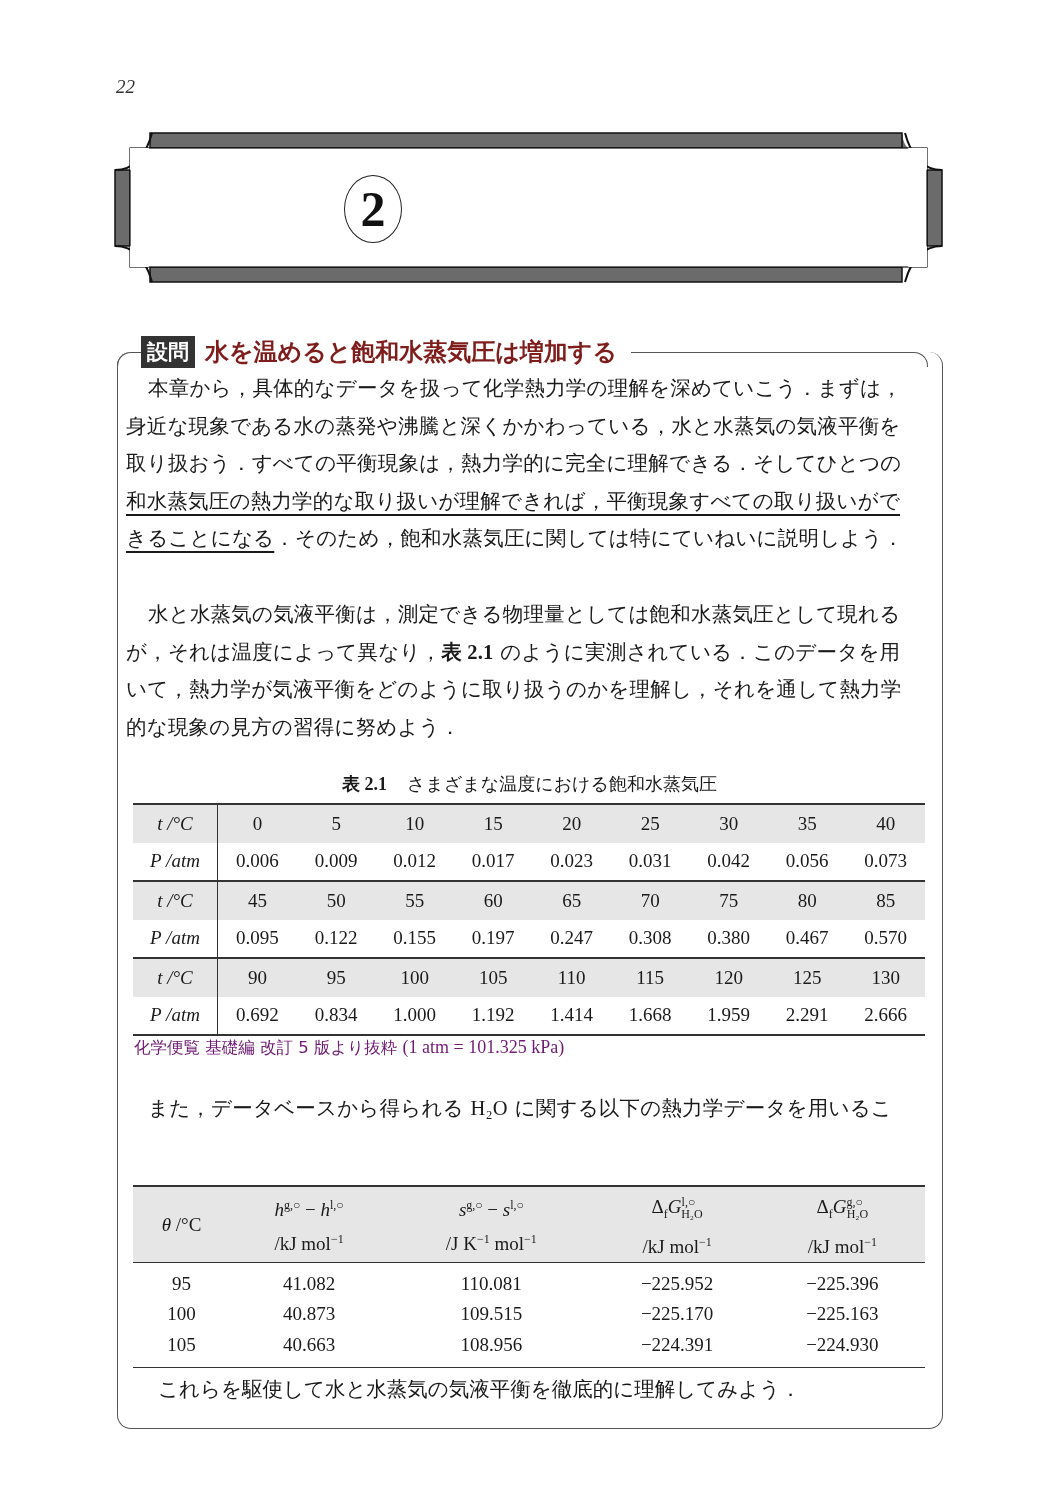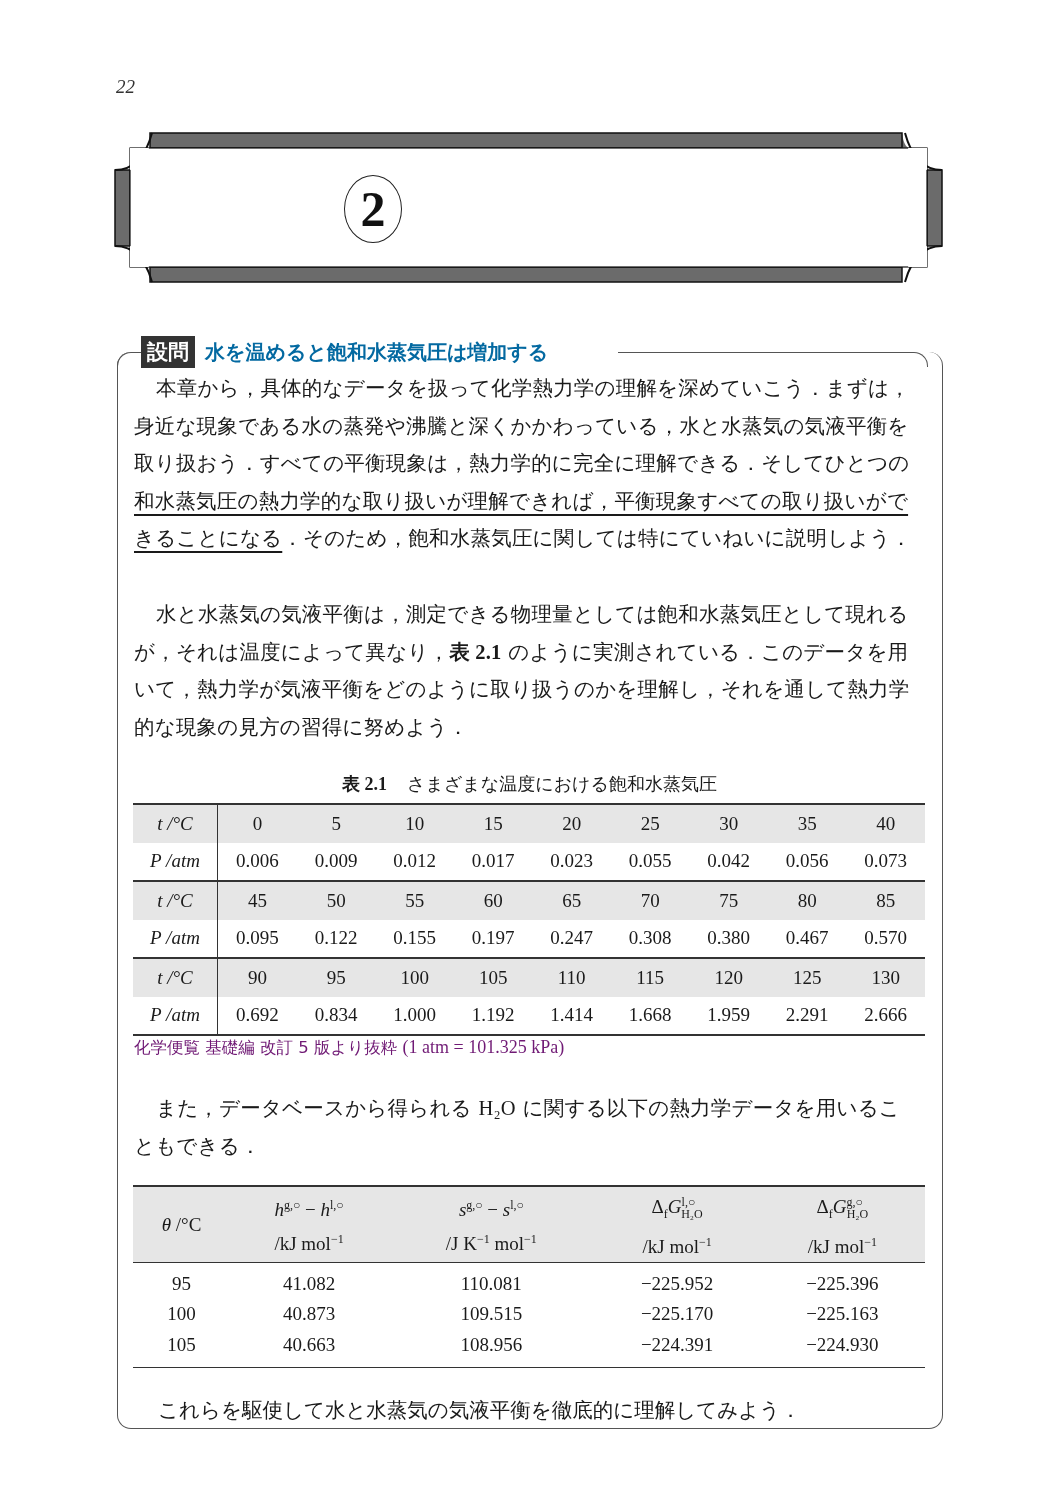--- a/index.html
+++ b/index.html
@@ -37,24 +37,24 @@
     }
     .qbox-topline-left {
       position: absolute; left: 117px; top: 352px; width: 26px; height: 14px;
       border-top: 1.5px solid #555; border-left: 1.5px solid #555; border-top-left-radius: 14px;
     }
     .qhead { position: absolute; left: 141px; top: 336px; display: flex; align-items: center; background: #fff; padding-right: 14px; }
     .qlabel {
       background: #333; color: #fff; font-weight: bold; font-size: 21px;
       padding: 2px 6px; line-height: 28px;
     }
-    .qtitle { font-size: 20px; font-weight: bold; margin-left: 10px; color: #0369a1; line-height: 30px; }
+    .qtitle { font-size: 24px; font-weight: bold; margin-left: 10px; color: #7f1d1d; line-height: 30px; }
 
     .para {
-      position: absolute; left: 134px; width: 792px;
+      position: absolute; left: 126px; width: 792px;
       font-size: 20.5px; line-height: 37.6px; color: #1a1a1a; letter-spacing: 0.2px;
       text-align: justify;
     }
     .para .indent { display: inline-block; width: 22px; }
     .ul { text-decoration: underline; text-decoration-thickness: 1.5px; text-underline-offset: 6px; }
     .serif { font-family: "Liberation Serif", serif; }
     .bold { font-weight: bold; }
 
     
     .caption {
@@ -82,21 +82,21 @@
       position: absolute; left: 133px; top: 1185px; width: 792px;
       border-collapse: collapse; font-family: "Liberation Serif", serif; font-size: 19px;
     }
     table.t22 thead tr { background: #e6e6e6; border-top: 2px solid #333; border-bottom: 1.5px solid #333; }
     table.t22 thead th { font-weight: normal; height: 66px; text-align: center; line-height: 28px; color: #1a1a1a; }
     table.t22 tbody td { text-align: center; height: 28.5px; color: #1a1a1a; }
     table.t22 tbody tr.first td { padding-top: 6px; }
     table.t22 tbody tr.lastrow td { padding-bottom: 8px; }
     table.t22 { border-bottom: 1.5px solid #333; }
     table.t22 sup, table.t22 sub { font-size: 12px; }
-    .closing { position: absolute; left: 158px; top: 1375px; font-size: 20.5px; color: #1a1a1a; margin-top: 21px; }
+    .closing { position: absolute; left: 158px; top: 1375px; font-size: 20.5px; color: #1a1a1a; }
   </style>
 </head>
 <body>
 
 <div class="page-number">22</div>
 
 <div class="banner">
   <svg width="835" height="155" viewBox="0 0 835 155">
 
     <path d="M38 3 L790 3 Q792 18 798 18 L38 18 Q42 18 38 3 Z" fill="#6b6b6b"></path>
@@ -164,21 +164,21 @@
       <td>35</td>
       <td>40</td>
     </tr>
     <tr>
       <td class="hdr"><i>P /atm</i></td>
       <td>0.006</td>
       <td>0.009</td>
       <td>0.012</td>
       <td>0.017</td>
       <td>0.023</td>
-      <td>0.055</td>
+      <td>0.031</td>
       <td>0.042</td>
       <td>0.056</td>
       <td>0.073</td>
     </tr>
     <tr class="trow">
       <td class="hdr"><i>t /°C</i></td>
       <td>45</td>
       <td>50</td>
       <td>55</td>
       <td>60</td>
@@ -227,21 +227,20 @@
   </tbody>
 </table>
 
 <div class="source">
   <span>化学便覧 基礎編 改訂 5 版より抜粋</span>
   <span class="serif">(1 atm = 101.325 kPa)</span>
 </div>
 
 <div class="para" style="top:1090px;">
   <div><span class="indent"></span><span>また，データベースから得られる </span><span class="serif">H₂O</span><span> に関する以下の熱力学データを用いるこ</span></div>
-  <div>ともできる．</div>
 </div>
 
 <table class="t22">
   <thead>
     <tr>
       <th style="width:95px;"><i>θ</i> /°C</th>
       <th><i>h</i><sup>g,○</sup> − <i>h</i><sup>l,○</sup><br>/kJ mol<sup>−1</sup></th>
       <th><i>s</i><sup>g,○</sup> − <i>s</i><sup>l,○</sup><br>/J K<sup>−1</sup> mol<sup>−1</sup></th>
       <th>Δ<sub>f</sub><i>G</i><sup>l,○</sup><sub style="margin-left:-14px;">H₂O</sub><br>/kJ mol<sup>−1</sup></th>
       <th>Δ<sub>f</sub><i>G</i><sup>g,○</sup><sub style="margin-left:-16px;">H₂O</sub><br>/kJ mol<sup>−1</sup></th>

